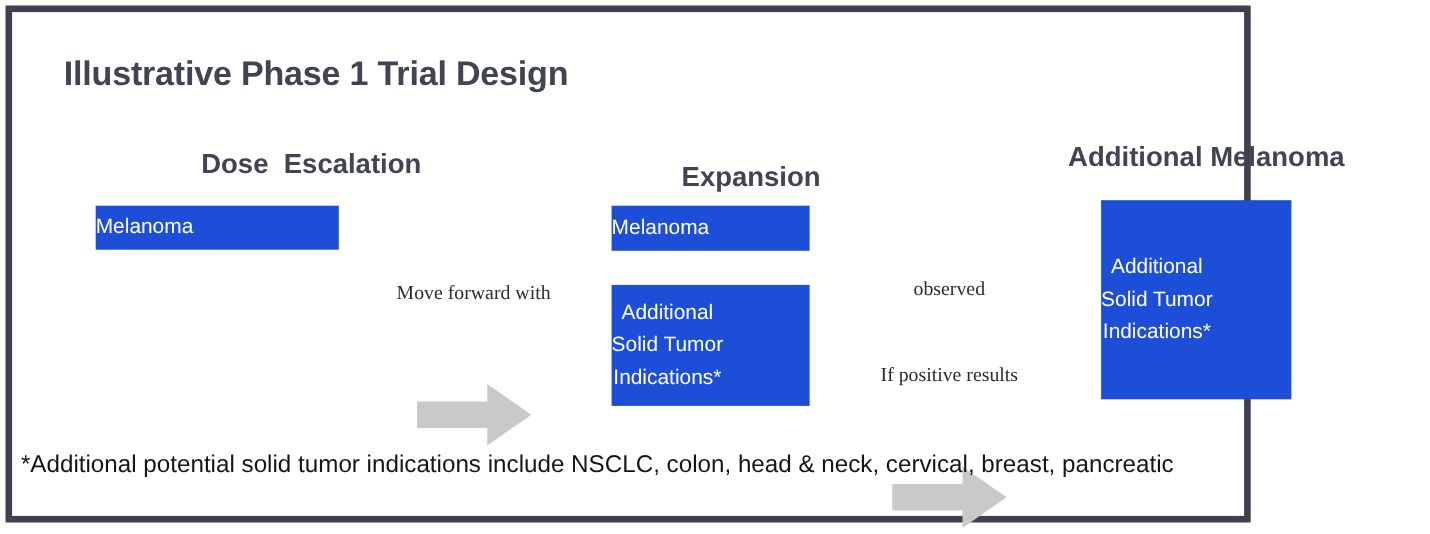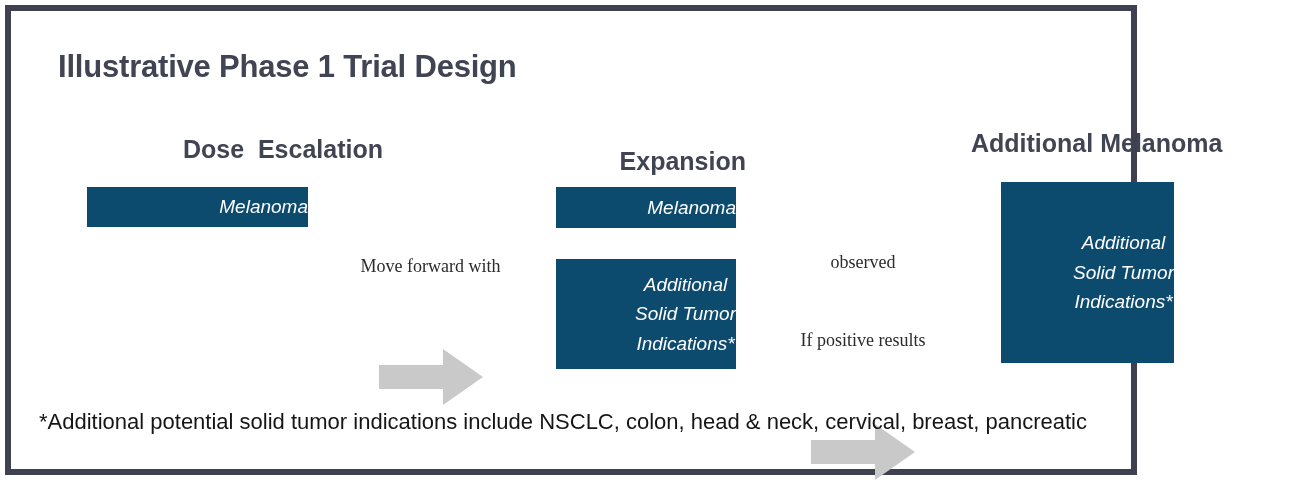--- a/index.html
+++ b/index.html
@@ -66,30 +66,29 @@
   }
   #heading-additional-cohorts {
     left: 960px;
     top: 118px;
     width: 232px;
   }
 
   
   .teal-box {
     position: absolute;
-    background: #0c4a6e;
+    background: #1d4ed8;
     color: #ffffff;
     display: flex;
     align-items: center;
-    justify-content: flex-end;
+    justify-content: flex-start;
     text-align: center;
     font-size: 19px;
     line-height: 1.55;
     box-sizing: border-box;
-    font-style: italic;
   }
   .teal-box .box-line { display: block; white-space: pre; }
 
   #box-dose-melanoma {
     left: 76px;
     top: 176px;
     width: 221px;
     height: 40px;
   }
   #box-expansion-melanoma {
@@ -129,21 +128,21 @@
     justify-content: center;
   }
   .block-arrow { display: block; }
 
   #connector-one   { left: 312px; top: 190px; width: 215px; }
   #connector-two   { left: 757px; top: 186px; width: 190px; }
 
   
   #footnote {
     position: absolute;
-    left: 28px;
+    left: 8px;
     top: 398px;
     font-size: 22px;
     color: #151515;
     white-space: pre;
   }
 </style>
 </head>
 <body>
 
 <div id="slide-frame">

